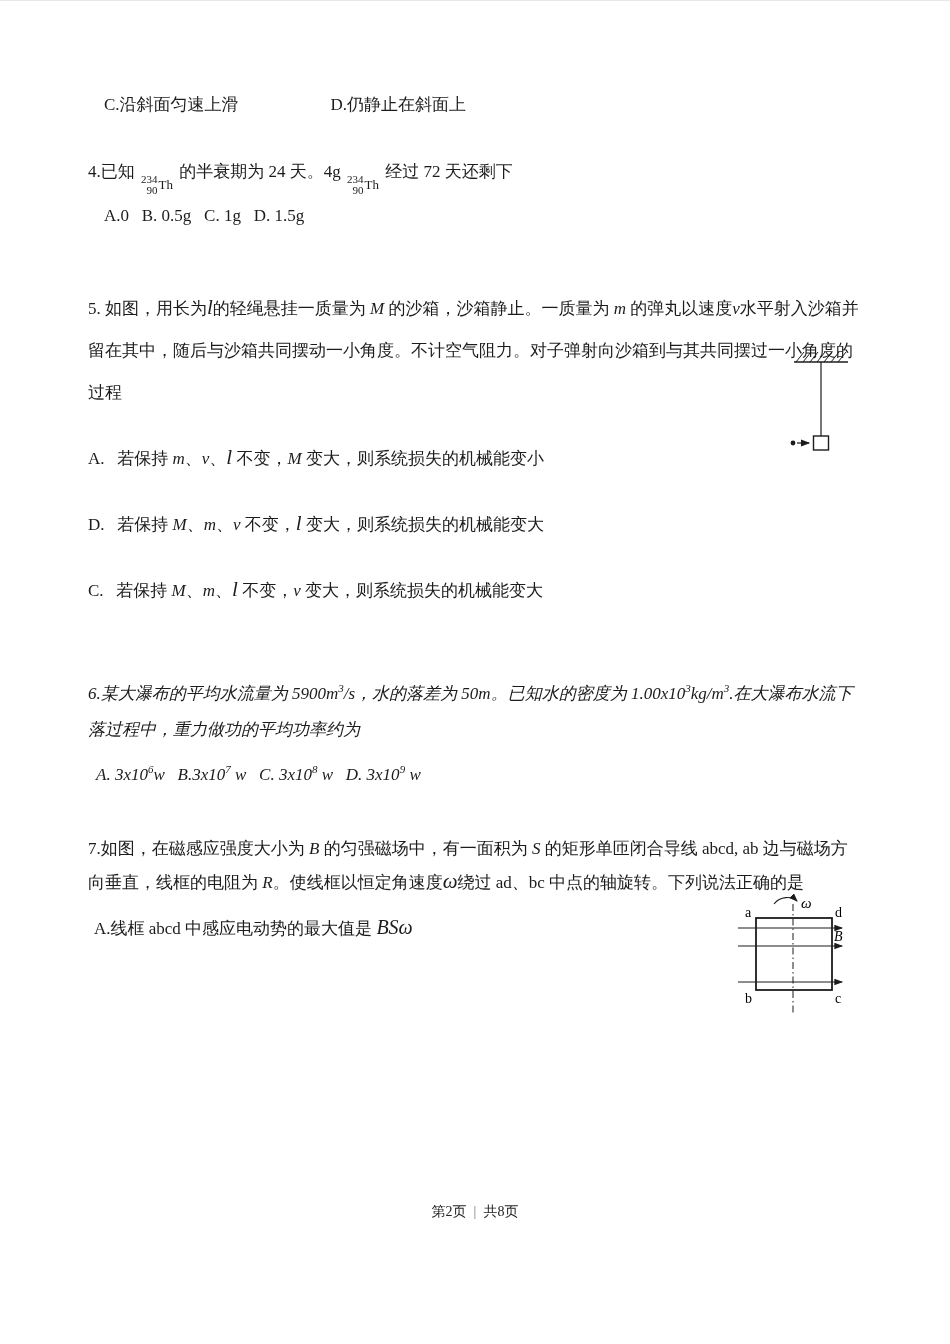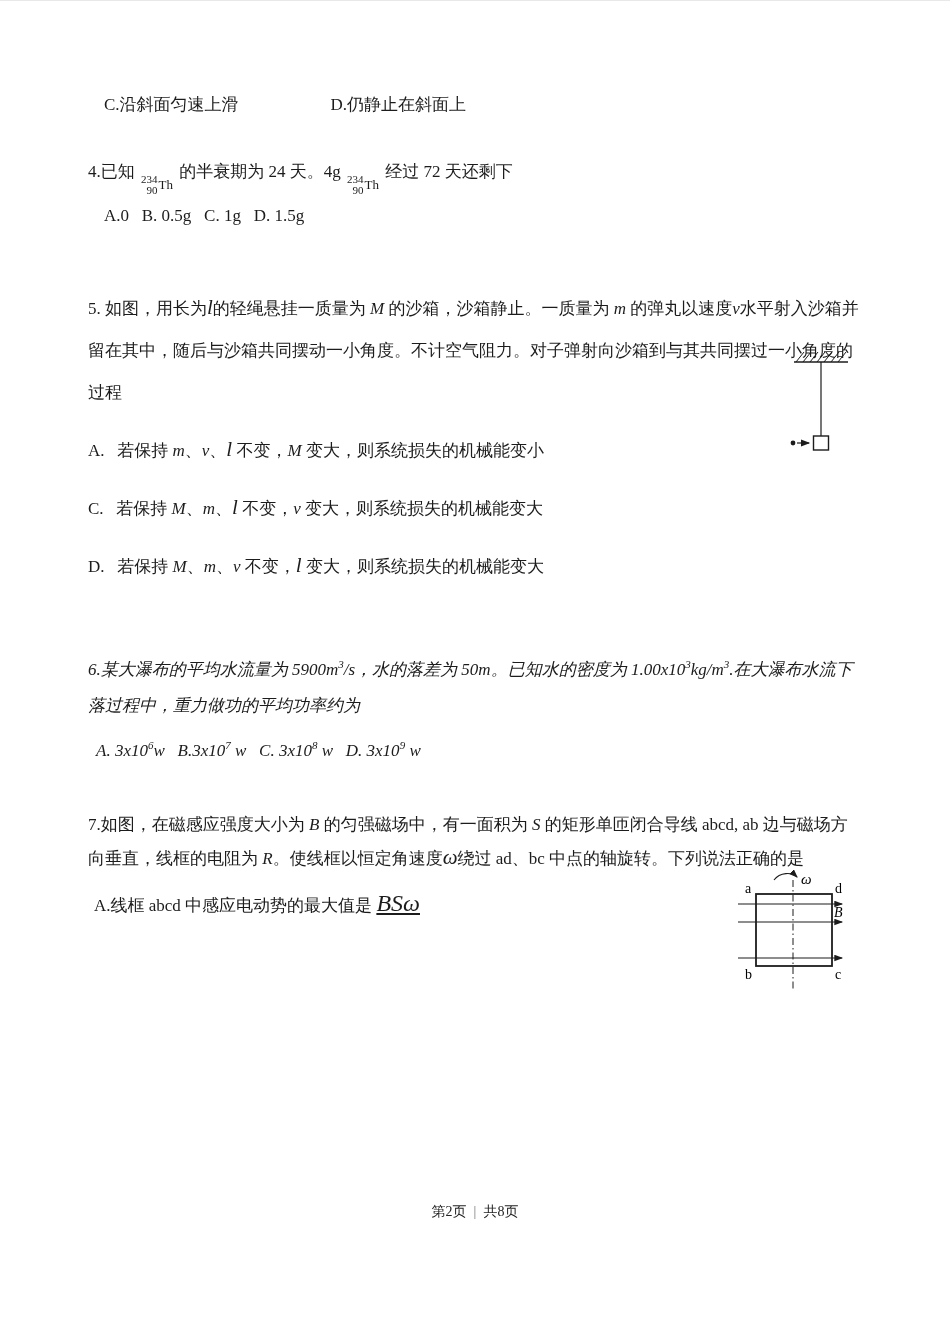--- a/index.html
+++ b/index.html
@@ -21,30 +21,30 @@
   sup,.sup{font-size:11px;vertical-align:super;line-height:0;}
   .line-cd{padding-left:16px;line-height:24px;}
   .gap-cd{margin-left:92px;}
   .q4-line{margin-top:40px;line-height:30px;}
   .iso{display:inline-flex;align-items:center;vertical-align:-6px;margin:4px 2px;}
   .iso-nums{display:inline-flex;flex-direction:column;font-size:11px;line-height:11px;align-items:flex-end;margin-right:1px;}
   .iso-sym{font-size:13px;}
   .q4-opts{padding-left:16px;line-height:24px;}
   .q5{margin-top:60px;position:relative;}
   .q5 .stem{line-height:42px;}
-  .q5 .opt{margin-top:16px;line-height:42px;}
+  .q5 .opt{margin-top:24px;line-height:42px;}
   .fig-pendulum{position:absolute;top:58px;right:8px;}
   .q6{margin-top:64px;font-style:italic;}
   .q6 .stem{line-height:36px;}
   .q6 .opts{margin-top:12px;line-height:30px;text-indent:8px;}
   .section2{margin-top:48px;line-height:35px;text-indent:16px;}
   .q7{margin-top:42px;position:relative;}
   .q7 .stem{line-height:34px;padding-right:0;}
   .q7 .opt{margin-top:12px;line-height:30px;text-indent:6px;}
-  .bsw{font-size:24px;font-style:italic;font-family:"Liberation Serif","DejaVu Serif",serif;text-decoration:underline;}
+  .bsw{font-size:20px;font-style:italic;font-family:"Liberation Serif","DejaVu Serif",serif;}
   .fig-loop{position:absolute;top:60px;right:12px;}
   .footer{position:absolute;top:1202px;left:0;width:100%;text-align:center;font-size:14px;color:#222;}
   .footer .sep{margin:0 7px;color:#777;}
   svg text{font-family:"Liberation Serif","DejaVu Serif",serif;}
 </style>
 </head>
 <body>
 
 <div class="content">
 
@@ -52,23 +52,23 @@
 
   <p class="q4-line pre"><span>4.已知 </span><span class="iso"><span class="iso-nums"><span class="iso-sup">234</span><span class="iso-sub">90</span></span><span class="iso-sym">Th</span></span><span> 的半衰期为 24 天。4g </span><span class="iso"><span class="iso-nums"><span class="iso-sup">234</span><span class="iso-sub">90</span></span><span class="iso-sym">Th</span></span><span> 经过 72 天还剩下</span></p>
   <p class="q4-opts pre">A.0   B. 0.5g   C. 1g   D. 1.5g</p>
 
   <div class="q5">
     <p class="stem"><span>5. 如图，用长为</span><i class="var ml">l</i><span>的轻绳悬挂一质量为 </span><i class="var">M</i><span> 的沙箱，沙箱静止。一质量为 </span><i class="var">m</i><span> 的弹丸以速度</span><i class="var">v</i><span>水平射入沙箱并留在其中，随后与沙箱共同摆动一小角度。不计空气阻力。对子弹射向沙箱到与其共同摆过一小角度的过程</span></p>
 
     <p class="opt pre"><span>A.   若保持 </span><i class="var">m</i><span>、</span><i class="var">v</i><span>、</span><i class="var ml">l</i><span> 不变，</span><i class="var">M</i><span> 变大，则系统损失的机械能变小</span></p>
 
 
+    <p class="opt pre"><span>D.   若保持 </span><i class="var">M</i><span>、</span><i class="var">m</i><span>、</span><i class="var">v</i><span> 不变，</span><i class="var ml">l</i><span> 变大，则系统损失的机械能变大</span></p>
+
     <p class="opt pre"><span>C.   若保持 </span><i class="var">M</i><span>、</span><i class="var">m</i><span>、</span><i class="var ml">l</i><span> 不变，</span><i class="var">v</i><span> 变大，则系统损失的机械能变大</span></p>
-
-    <p class="opt pre"><span>D.   若保持 </span><i class="var">M</i><span>、</span><i class="var">m</i><span>、</span><i class="var">v</i><span> 不变，</span><i class="var ml">l</i><span> 变大，则系统损失的机械能变大</span></p>
 
     <svg class="fig-pendulum" width="68" height="112" viewBox="0 0 68 112">
       <defs>
         <marker id="arr1" markerWidth="9" markerHeight="8" refX="7" refY="3" orient="auto">
           <path d="M0,0 L8,3 L0,6 z" fill="#1c1c1c"></path>
         </marker>
       </defs>
       <g stroke="#1c1c1c" stroke-width="1">
         <line x1="10" y1="16" x2="18" y2="6"></line>
         <line x1="17" y1="16" x2="25" y2="6"></line>

